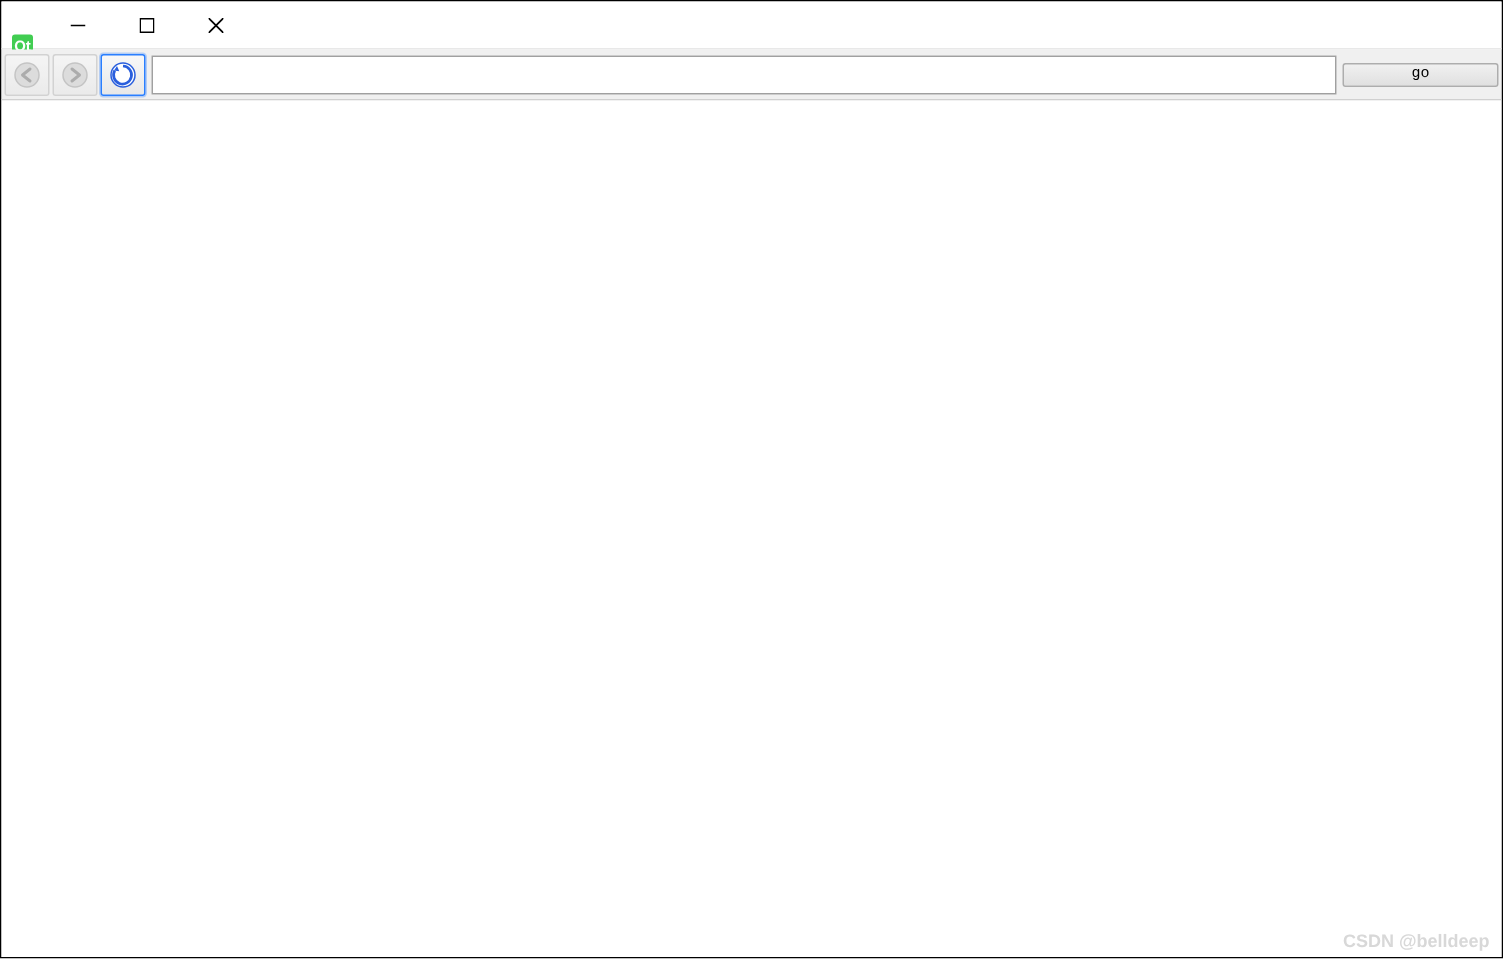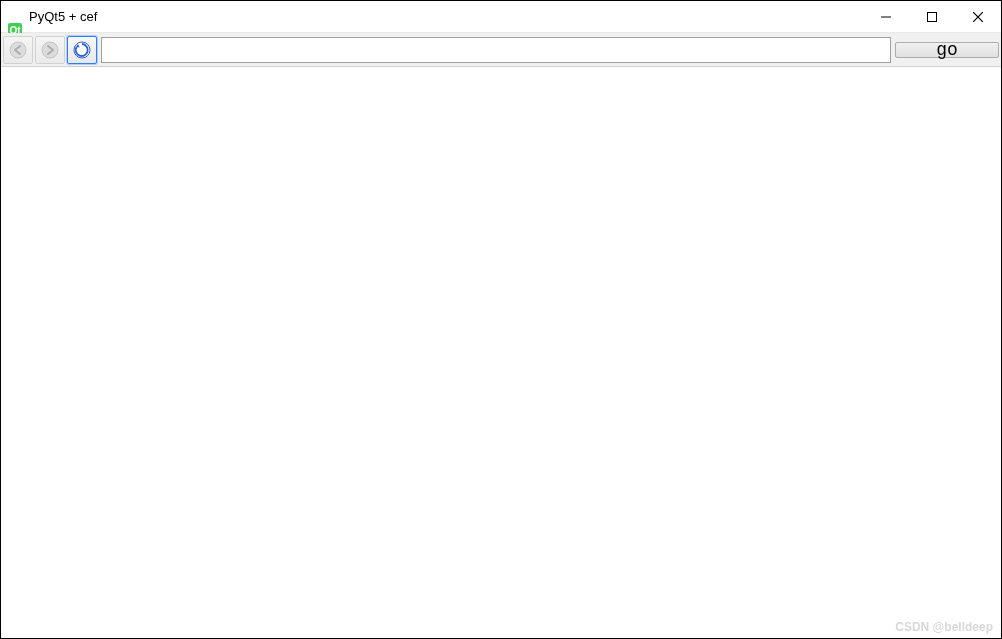--- a/index.html
+++ b/index.html
@@ -108,21 +108,21 @@
     }
     
     .action-button {
       height: 16px;
       padding: 0 8px;
       min-width: 104px;
       background: linear-gradient(to bottom, #f0f0f0, #e0e0e0);
       border: 1px solid #adadad;
       border-radius: 2px;
       font-family: "Consolas", "Courier New", monospace;
-      font-size: 18px;
+      font-size: 10px;
       color: #000000;
       cursor: pointer;
       display: flex;
       align-items: center;
       justify-content: center;
     }
     
     .content-area {
       flex: 1;
       background: #ffffff;
@@ -144,21 +144,20 @@
 
 <div class="window">
 
   <div class="titlebar">
     <div class="app-icon">
       <svg width="16" height="16" viewBox="0 0 16 16">
         <rect x="1" y="1" width="14" height="14" rx="2" fill="#41cd52"></rect>
         <text x="8" y="12" font-size="10" font-weight="bold" fill="#ffffff" text-anchor="middle" font-family="Arial">Qt</text>
       </svg>
     </div>
-    <div class="title-text">PyQt5 + cef</div>
     <div class="window-controls">
       <div class="window-control">
         <svg width="10" height="10" viewBox="0 0 10 10">
           <line x1="0" y1="5" x2="10" y2="5" stroke="#000000" stroke-width="1"></line>
         </svg>
       </div>
       <div class="window-control">
         <svg width="10" height="10" viewBox="0 0 10 10">
           <rect x="0.5" y="0.5" width="9" height="9" fill="none" stroke="#000000" stroke-width="1"></rect>
         </svg>

